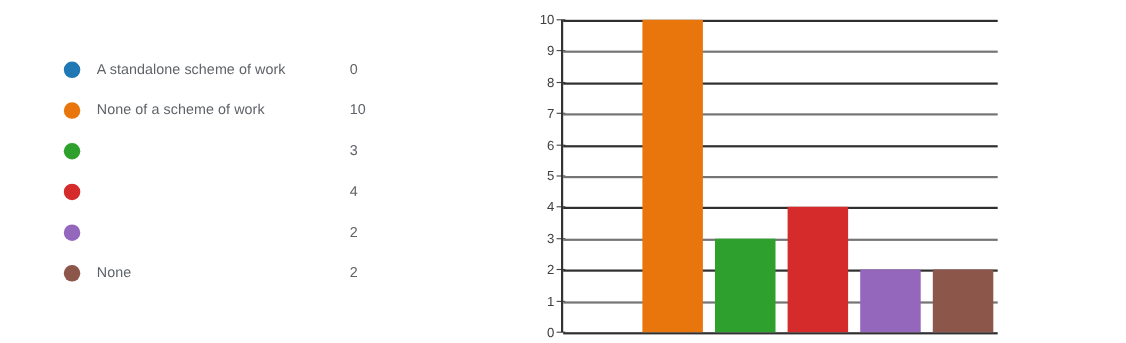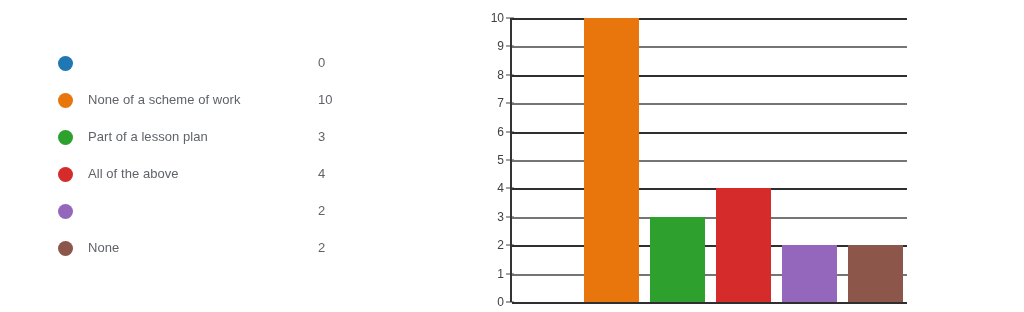--- a/index.html
+++ b/index.html
@@ -140,35 +140,34 @@
   }
 </style>
 </head>
 <body>
 
 <div id="root">
 
   <div id="legend">
       <div class="legend-row">
         <span class="legend-dot" style="background: rgb(31, 119, 180);"></span>
+        <span class="legend-label">A standalone scheme of work</span>
         <span class="legend-count">0</span>
       </div>
       <div class="legend-row">
         <span class="legend-dot" style="background: rgb(232, 118, 13);"></span>
         <span class="legend-label">None of a scheme of work</span>
         <span class="legend-count">10</span>
       </div>
       <div class="legend-row">
         <span class="legend-dot" style="background: rgb(45, 160, 45);"></span>
-        <span class="legend-label">Part of a lesson plan</span>
         <span class="legend-count">3</span>
       </div>
       <div class="legend-row">
         <span class="legend-dot" style="background: rgb(214, 43, 43);"></span>
-        <span class="legend-label">All of the above</span>
         <span class="legend-count">4</span>
       </div>
       <div class="legend-row">
         <span class="legend-dot" style="background: rgb(148, 103, 189);"></span>
         <span class="legend-count">2</span>
       </div>
       <div class="legend-row">
         <span class="legend-dot" style="background: rgb(140, 86, 75);"></span>
         <span class="legend-label">None</span>
         <span class="legend-count">2</span>

